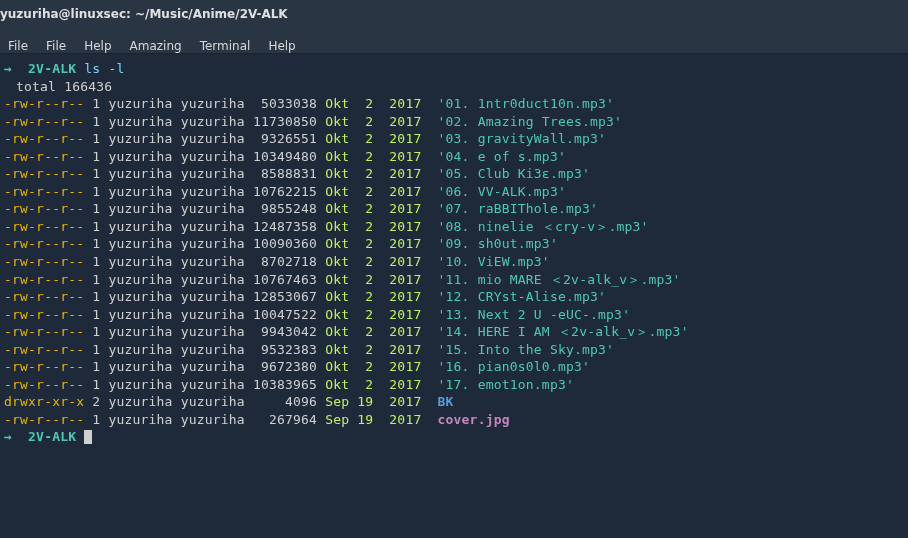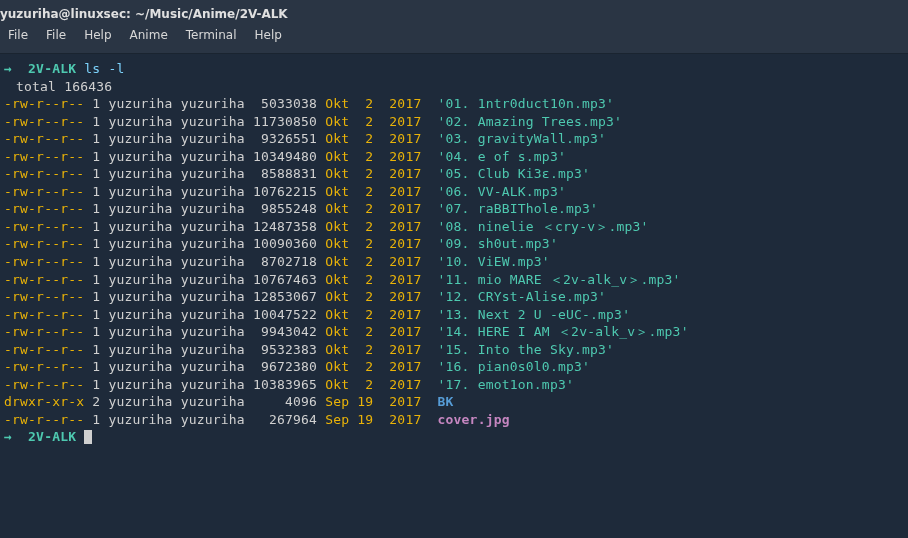--- a/index.html
+++ b/index.html
@@ -20,21 +20,21 @@
       justify-content: flex-start;
       color: #e0e0e0;
       font-family: 'DejaVu Sans', sans-serif;
       font-size: 12px;
       font-weight: bold;
     }
     .menu-bar {
       height: 26px;
       background: #2a3544;
       display: flex;
-      align-items: flex-start;
+      align-items: flex-end;
       padding: 0 8px;
       gap: 18px;
       color: #d8d8d8;
       font-family: 'DejaVu Sans', sans-serif;
       font-size: 12px;
       border-bottom: 1px solid #1a2430;
     }
     .menu-item { cursor: pointer; }
     .terminal {
       padding: 6px 4px;
@@ -43,21 +43,21 @@
       font-size: 13px;
       letter-spacing: 0.2px;
     }
     .prompt-arrow { color: #4ec9b0; font-weight: bold; }
     .prompt-dir { color: #4ec9b0; font-weight: bold; }
     .cmd { color: #7dd3fc; }
     .perm { color: #eab308; }
     .num { color: #d0d0d0; }
     .user { color: #d0d0d0; }
     .size { color: #d0d0d0; }
-    .date { color: #eab308; margin-top: 8px; }
+    .date { color: #bef264; margin-top: 8px; }
     .fname-q { color: #4ec9b0; }
     .dir-name { color: #569cd6; font-weight: bold; }
     .img-name { color: #c586c0; font-weight: bold; }
     .total { color: #d0d0d0; margin-left: 12px; }
     .line { display: block; }
     .cursor {
       display: inline-block;
       width: 8px;
       height: 14px;
       background: #d0d0d0;
@@ -68,18 +68,18 @@
 <body>
 
 <div class="title-bar">
   <span>yuzuriha@linuxsec: ~/Music/Anime/2V-ALK</span>
 </div>
 
 <div class="menu-bar">
   <span class="menu-item">File</span>
   <span class="menu-item">File</span>
   <span class="menu-item">Help</span>
-  <span class="menu-item">Anime</span>
+  <span class="menu-item">Amazing</span>
   <span class="menu-item">Terminal</span>
   <span class="menu-item">Help</span>
 </div>
 
 <div class="terminal" id="term"><span class="line"><span class="prompt-arrow">→  </span><span class="prompt-dir">2V-ALK</span> <span class="cmd">ls -l</span></span><span class="line total">total 166436</span><span class="line"><span class="perm">-rw-r--r--</span> <span class="num">1</span> <span class="user">yuzuriha</span> <span class="user">yuzuriha</span> <span class="size"> 5033038</span> <span class="date">Okt  2  2017</span>  <span class="fname-q">'01. 1ntr0duct10n.mp3'</span></span><span class="line"><span class="perm">-rw-r--r--</span> <span class="num">1</span> <span class="user">yuzuriha</span> <span class="user">yuzuriha</span> <span class="size">11730850</span> <span class="date">Okt  2  2017</span>  <span class="fname-q">'02. Amazing Trees.mp3'</span></span><span class="line"><span class="perm">-rw-r--r--</span> <span class="num">1</span> <span class="user">yuzuriha</span> <span class="user">yuzuriha</span> <span class="size"> 9326551</span> <span class="date">Okt  2  2017</span>  <span class="fname-q">'03. gravityWall.mp3'</span></span><span class="line"><span class="perm">-rw-r--r--</span> <span class="num">1</span> <span class="user">yuzuriha</span> <span class="user">yuzuriha</span> <span class="size">10349480</span> <span class="date">Okt  2  2017</span>  <span class="fname-q">'04. e of s.mp3'</span></span><span class="line"><span class="perm">-rw-r--r--</span> <span class="num">1</span> <span class="user">yuzuriha</span> <span class="user">yuzuriha</span> <span class="size"> 8588831</span> <span class="date">Okt  2  2017</span>  <span class="fname-q">'05. Club Ki3ε.mp3'</span></span><span class="line"><span class="perm">-rw-r--r--</span> <span class="num">1</span> <span class="user">yuzuriha</span> <span class="user">yuzuriha</span> <span class="size">10762215</span> <span class="date">Okt  2  2017</span>  <span class="fname-q">'06. VV-ALK.mp3'</span></span><span class="line"><span class="perm">-rw-r--r--</span> <span class="num">1</span> <span class="user">yuzuriha</span> <span class="user">yuzuriha</span> <span class="size"> 9855248</span> <span class="date">Okt  2  2017</span>  <span class="fname-q">'07. raBBIThole.mp3'</span></span><span class="line"><span class="perm">-rw-r--r--</span> <span class="num">1</span> <span class="user">yuzuriha</span> <span class="user">yuzuriha</span> <span class="size">12487358</span> <span class="date">Okt  2  2017</span>  <span class="fname-q">'08. ninelie ＜cry-v＞.mp3'</span></span><span class="line"><span class="perm">-rw-r--r--</span> <span class="num">1</span> <span class="user">yuzuriha</span> <span class="user">yuzuriha</span> <span class="size">10090360</span> <span class="date">Okt  2  2017</span>  <span class="fname-q">'09. sh0ut.mp3'</span></span><span class="line"><span class="perm">-rw-r--r--</span> <span class="num">1</span> <span class="user">yuzuriha</span> <span class="user">yuzuriha</span> <span class="size"> 8702718</span> <span class="date">Okt  2  2017</span>  <span class="fname-q">'10. ViEW.mp3'</span></span><span class="line"><span class="perm">-rw-r--r--</span> <span class="num">1</span> <span class="user">yuzuriha</span> <span class="user">yuzuriha</span> <span class="size">10767463</span> <span class="date">Okt  2  2017</span>  <span class="fname-q">'11. mio MARE ＜2v-alk_v＞.mp3'</span></span><span class="line"><span class="perm">-rw-r--r--</span> <span class="num">1</span> <span class="user">yuzuriha</span> <span class="user">yuzuriha</span> <span class="size">12853067</span> <span class="date">Okt  2  2017</span>  <span class="fname-q">'12. CRYst-Alise.mp3'</span></span><span class="line"><span class="perm">-rw-r--r--</span> <span class="num">1</span> <span class="user">yuzuriha</span> <span class="user">yuzuriha</span> <span class="size">10047522</span> <span class="date">Okt  2  2017</span>  <span class="fname-q">'13. Next 2 U -eUC-.mp3'</span></span><span class="line"><span class="perm">-rw-r--r--</span> <span class="num">1</span> <span class="user">yuzuriha</span> <span class="user">yuzuriha</span> <span class="size"> 9943042</span> <span class="date">Okt  2  2017</span>  <span class="fname-q">'14. HERE I AM ＜2v-alk_v＞.mp3'</span></span><span class="line"><span class="perm">-rw-r--r--</span> <span class="num">1</span> <span class="user">yuzuriha</span> <span class="user">yuzuriha</span> <span class="size"> 9532383</span> <span class="date">Okt  2  2017</span>  <span class="fname-q">'15. Into the Sky.mp3'</span></span><span class="line"><span class="perm">-rw-r--r--</span> <span class="num">1</span> <span class="user">yuzuriha</span> <span class="user">yuzuriha</span> <span class="size"> 9672380</span> <span class="date">Okt  2  2017</span>  <span class="fname-q">'16. pian0s0l0.mp3'</span></span><span class="line"><span class="perm">-rw-r--r--</span> <span class="num">1</span> <span class="user">yuzuriha</span> <span class="user">yuzuriha</span> <span class="size">10383965</span> <span class="date">Okt  2  2017</span>  <span class="fname-q">'17. emot1on.mp3'</span></span><span class="line"><span class="perm">drwxr-xr-x</span> <span class="num">2</span> <span class="user">yuzuriha</span> <span class="user">yuzuriha</span> <span class="size">    4096</span> <span class="date">Sep 19  2017</span>  <span class="dir-name">BK</span></span><span class="line"><span class="perm">-rw-r--r--</span> <span class="num">1</span> <span class="user">yuzuriha</span> <span class="user">yuzuriha</span> <span class="size">  267964</span> <span class="date">Sep 19  2017</span>  <span class="img-name">cover.jpg</span></span><span class="line"><span class="prompt-arrow">→  </span><span class="prompt-dir">2V-ALK</span> <span class="cursor"></span></span></div>
 
 </body></html>

